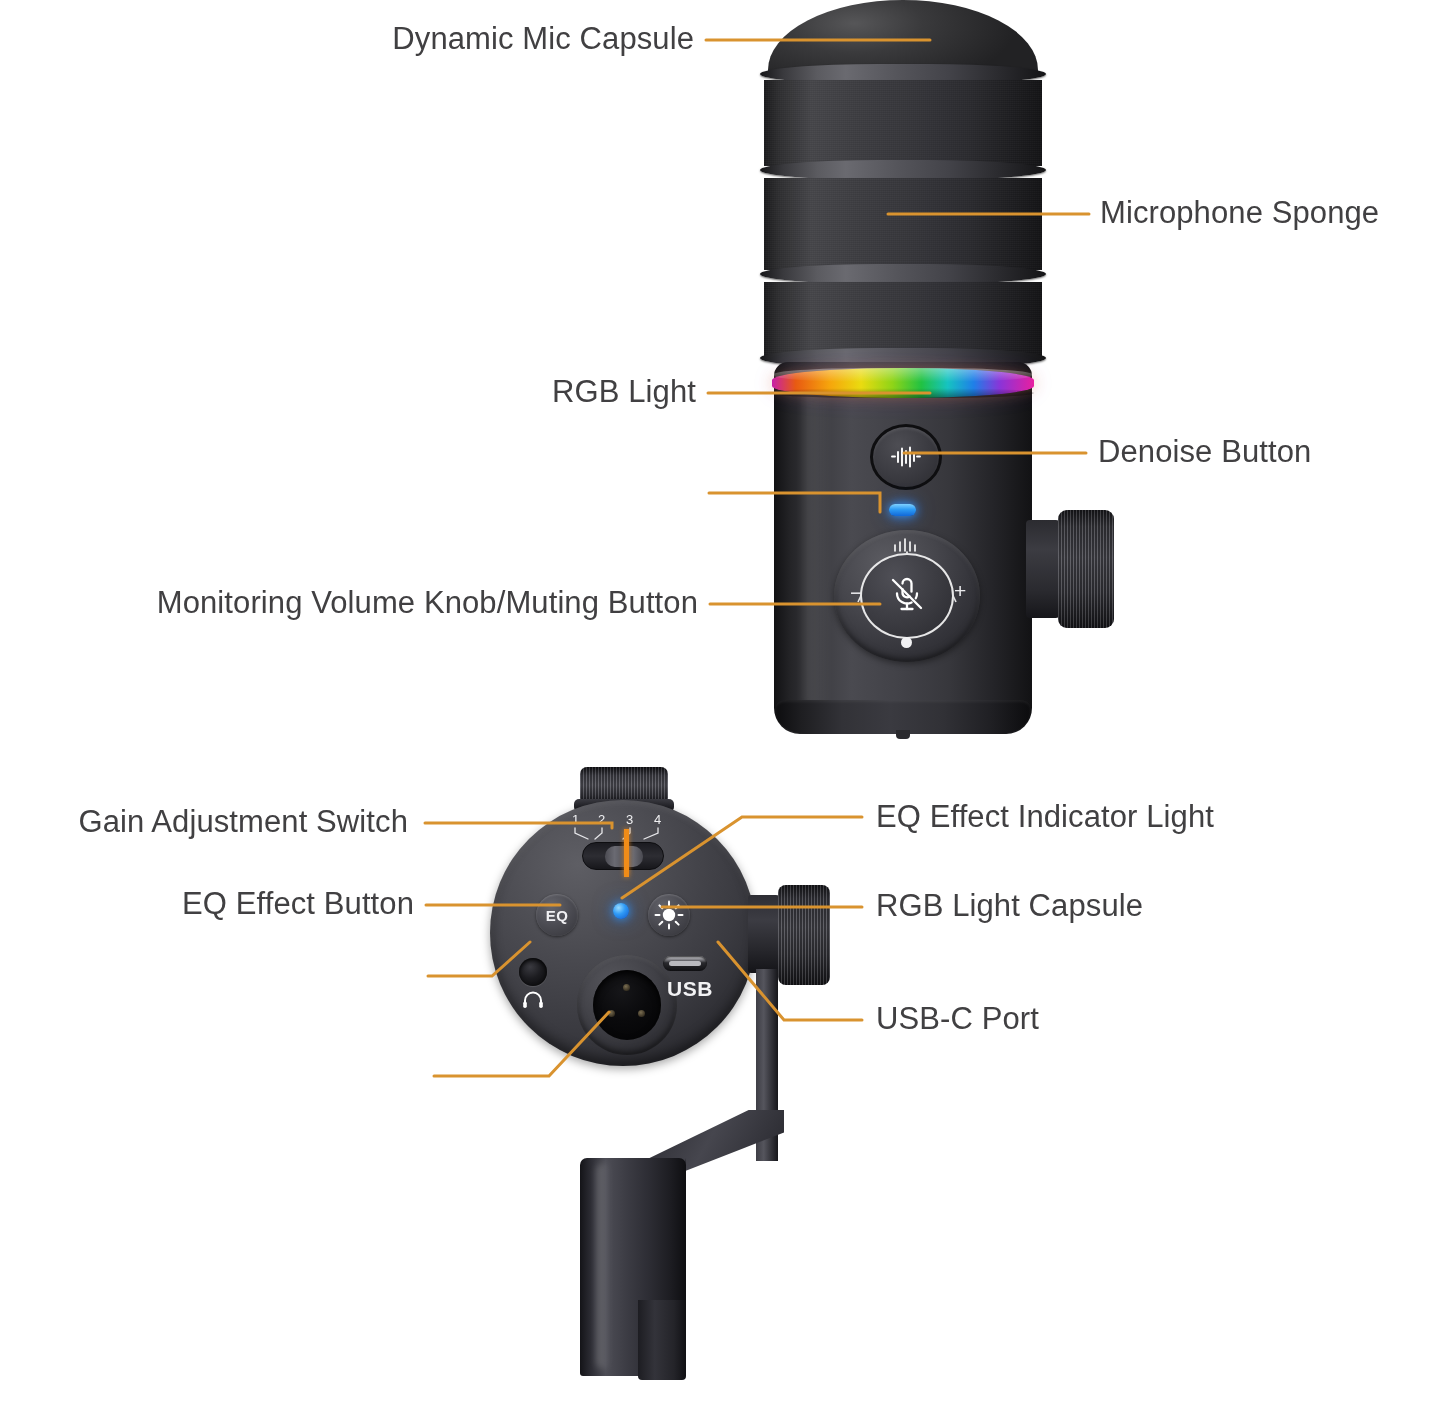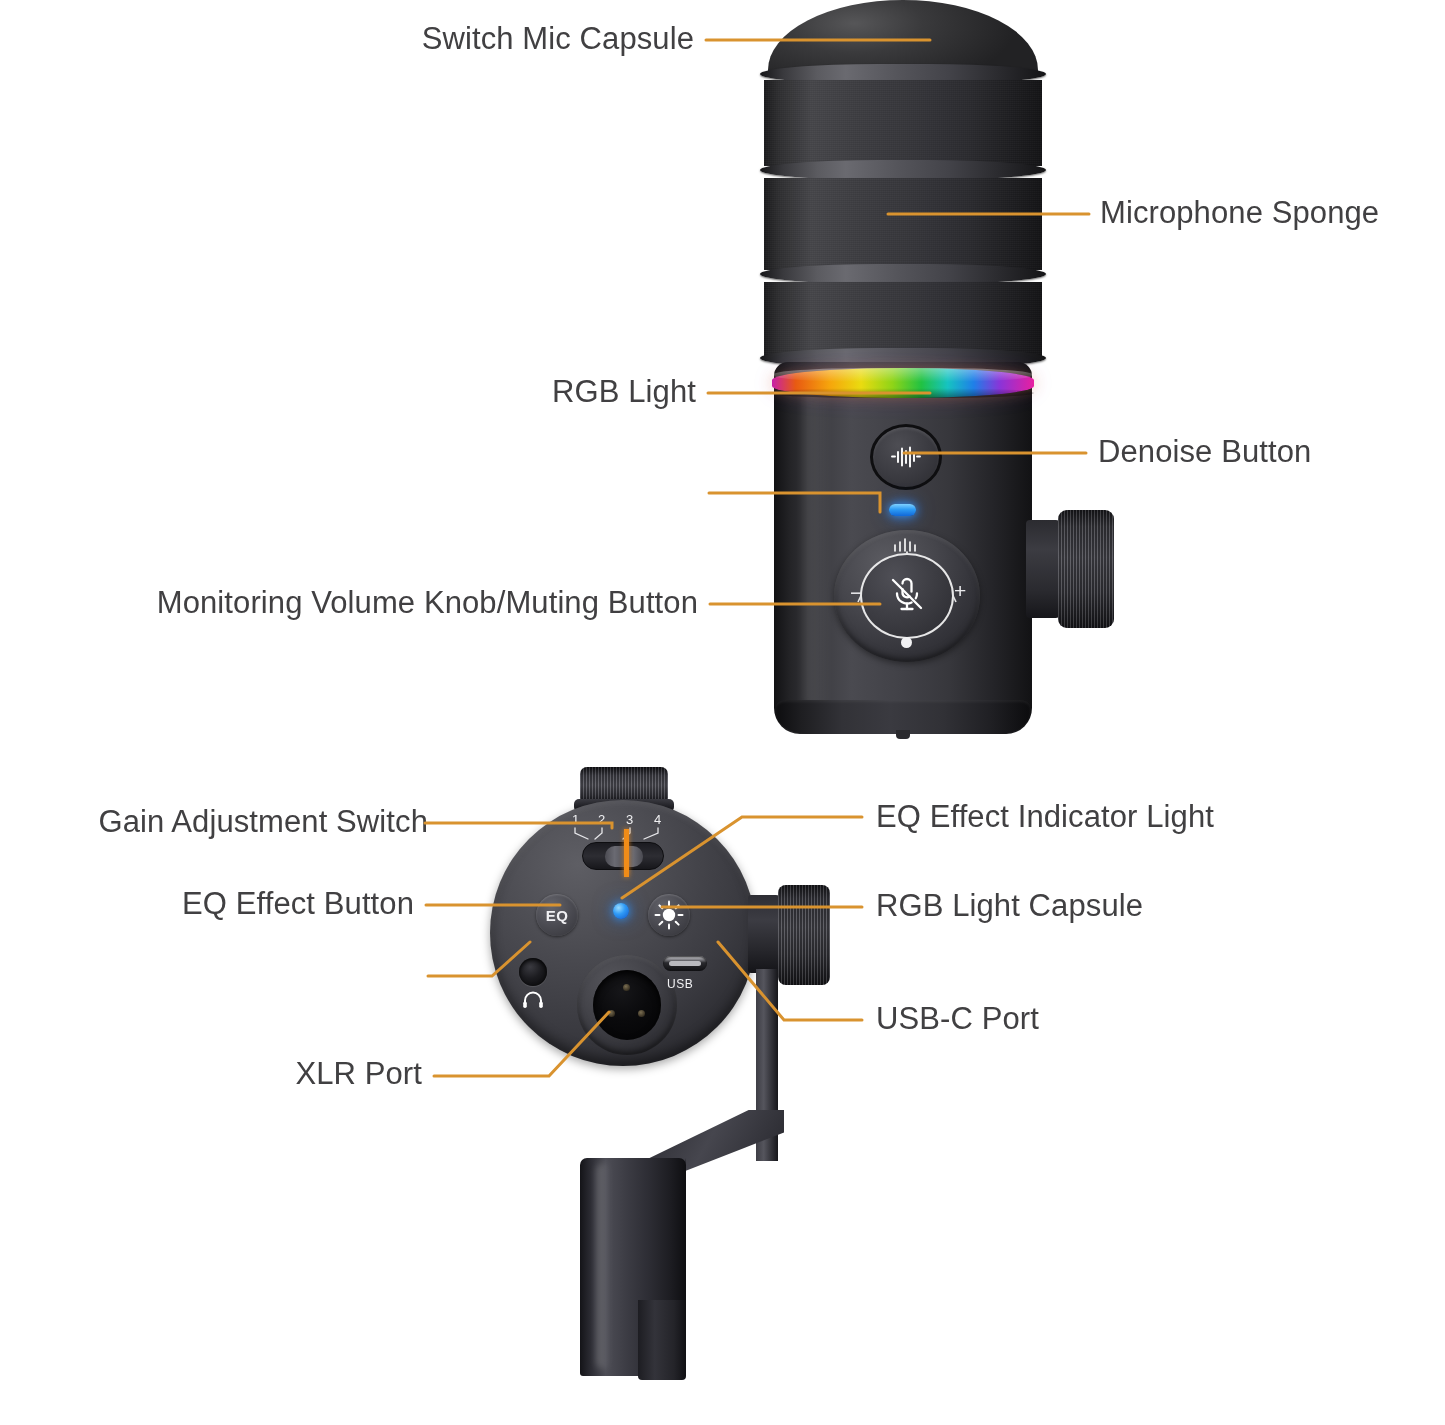--- a/index.html
+++ b/index.html
@@ -435,22 +435,22 @@
     position: absolute;
     left: 6px; top: 5px;
     width: 32px; height: 5px;
     border-radius: 3px;
     background: #b9b9be;
   }
   .usb-text {
     position: absolute;
     left: 197px; top: 222px;
     color: #f2f2f4;
-    font-size: 12px;
-    font-weight: 400;
+    font-size: 21px;
+    font-weight: 700;
     letter-spacing: .6px;
   }
 
   
   .panel-stem {
     position: absolute;
     left: 278px; top: 140px;
     width: 36px; height: 78px;
     border-radius: 3px 8px 8px 3px;
     background: linear-gradient(180deg, #2e2e34 0%, #3c3c43 32%, #27272c 70%, #141418 100%);
@@ -692,37 +692,36 @@
       <line x1="862" y1="907" x2="662" y2="907"></line>
 
       <polyline points="428,976 492,976 530,942"></polyline>
 
       <polyline points="862,1020 784,1020 718,942"></polyline>
 
       <polyline points="434,1076 549,1076 609,1012"></polyline>
     </g>
   </svg>
 
-  <div class="label left" style="left:334px; top:22px; width:360px;">Switch Mic Capsule</div>
+  <div class="label left" style="left:334px; top:22px; width:360px;">Dynamic Mic Capsule</div>
 
   <div class="label right" style="left:1100px; top:196px;">Microphone Sponge</div>
 
   <div class="label left" style="left:326px; top:375px; width:370px;">RGB Light</div>
 
   <div class="label right" style="left:1098px; top:435px;">Denoise Button</div>
 
 
   <div class="label left" style="left:8px; top:586px; width:690px;">Monitoring Volume Knob/Muting Button</div>
 
-  <div class="label left" style="left:24px; top:805px; width:404px;">Gain Adjustment Switch</div>
+  <div class="label left" style="left:4px; top:805px; width:404px;">Gain Adjustment Switch</div>
 
   <div class="label right" style="left:876px; top:800px;">EQ Effect Indicator Light</div>
 
   <div class="label left" style="left:10px; top:887px; width:404px;">EQ Effect Button</div>
 
   <div class="label right" style="left:876px; top:889px;">RGB Light Capsule</div>
 
 
   <div class="label right" style="left:876px; top:1002px;">USB-C Port</div>
 
-  <div class="label left" style="left:60px; top:1057px; width:362px;">XLR Port</div>
 
 </div>
 
 </body></html>

